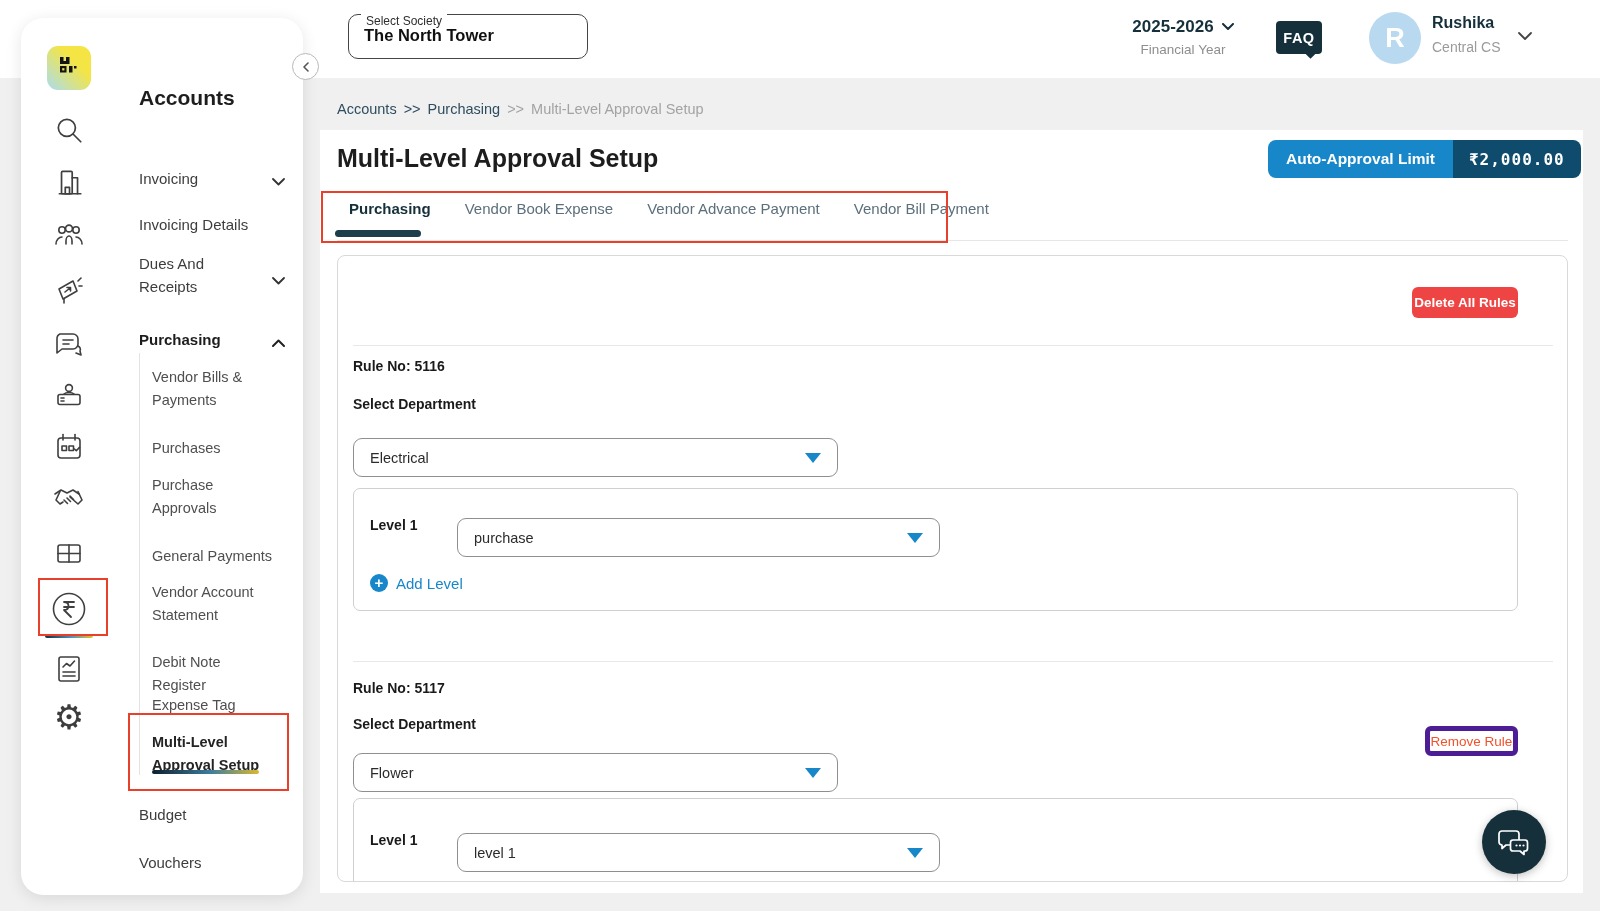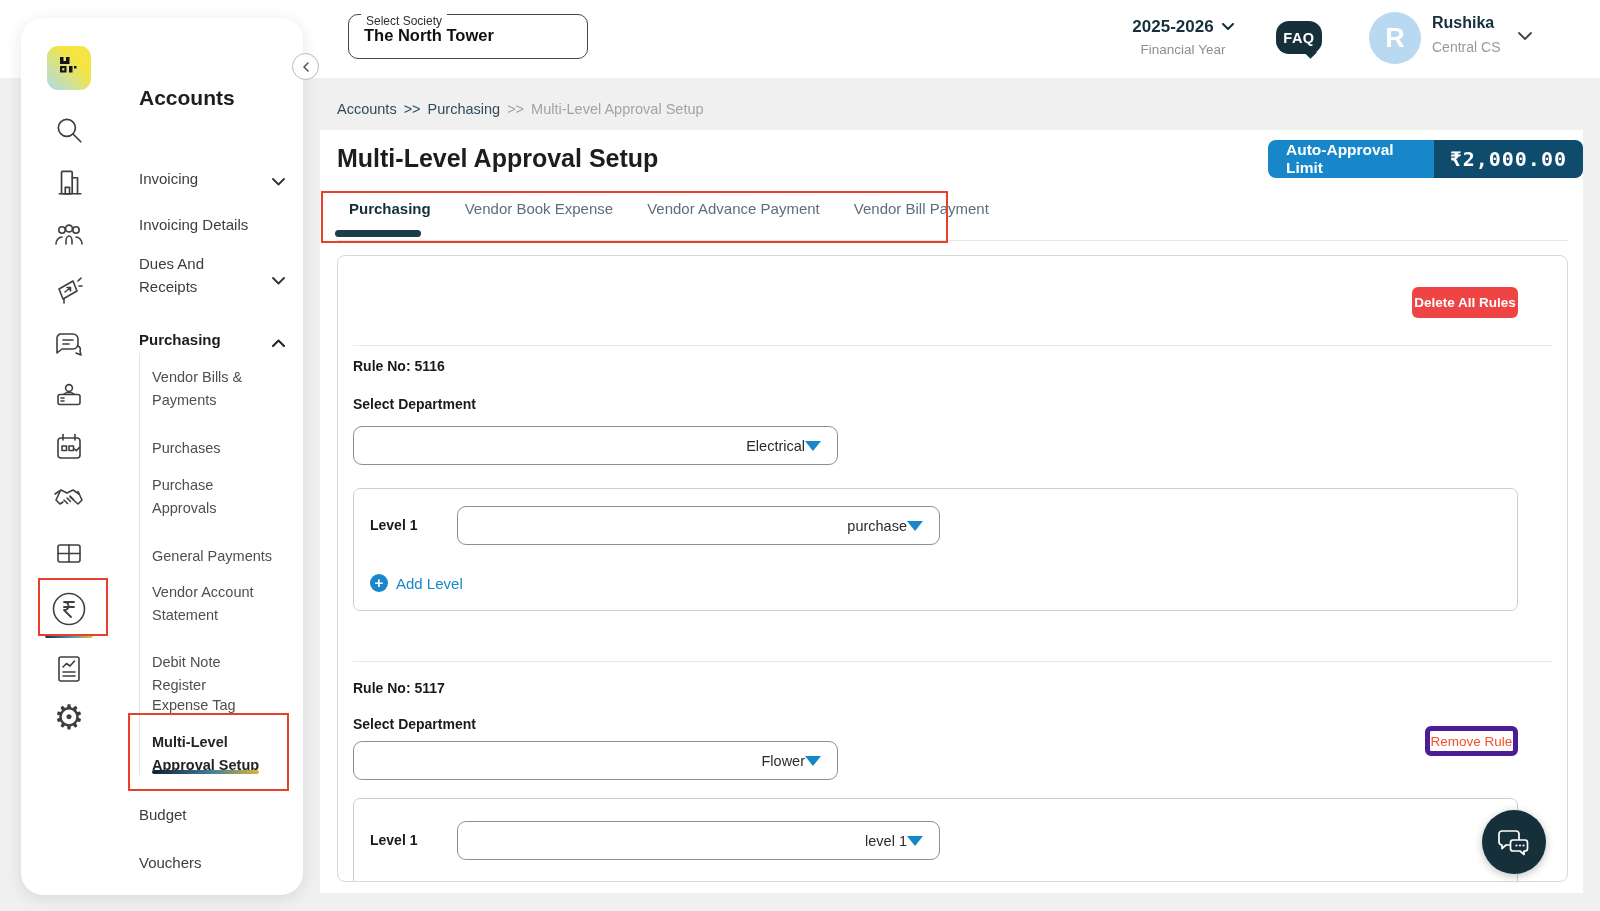--- a/index.html
+++ b/index.html
@@ -20,21 +20,21 @@
     border:1.6px solid #454545; border-radius:10px; background:#fff; }
   .society-label { position:absolute; top:-9px; left:12px; background:#fff; padding:0 5px;
     font-size:12px; color:#2e2e2e;margin-top:8px; }
   .society-value { position:absolute; left:15px; top:11px; font-size:16.5px; font-weight:bold; color:#101010; }
 
   .fy-wrap { position:absolute; left:1118px; top:17px; width:130px; text-align:center; }
   .fy-value { font-size:17px; font-weight:bold; color:#16303b; display:inline-flex; align-items:center; gap:8px; }
   .fy-label { font-size:13.5px; color:#8e8e8e; margin-top:5px; }
 
   .faq-badge { position:absolute; left:1276px; top:21px; width:46px; height:33px; background:#16303b;
-    border-radius:13px; color:#fff; font-weight:bold; font-size:14.5px;
+    border-radius:4px; color:#fff; font-weight:bold; font-size:14.5px;
     display:flex; align-items:center; justify-content:center; letter-spacing:.5px; }
   .faq-badge::after { content:""; position:absolute; right:7px; bottom:-3px; width:9px; height:9px;
     background:#16303b; transform:rotate(45deg); }
 
   .avatar { position:absolute; left:1369px; top:12px; width:52px; height:52px; border-radius:50%;
     background:#b8d9ef; color:#fff; font-size:27px; font-weight:bold;
     display:flex; align-items:center; justify-content:center; }
   .user-name { position:absolute; left:1432px; top:14px; font-size:16px; font-weight:bold; color:#16303b; }
   .user-role { position:absolute; left:1432px; top:39px; font-size:14px; color:#9a9a9a; }
   .user-caret { position:absolute; left:1518px; top:32px; }
@@ -77,21 +77,21 @@
 
   
   .panel { position:absolute; left:320px; top:130px; width:1263px; height:763px; background:#fff; }
 
   .page-title { position:absolute; left:17px; top:14px; font-size:25px; font-weight:bold; color:#1d1d1d; }
 
   .auto-badge { position:absolute; left:948px; top:10px; height:38px; display:flex; border-radius:8px;
     overflow:hidden; }
   .auto-badge-label { background:#1787c9; color:#fff; font-size:15.5px; font-weight:bold;
     display:flex; align-items:center; padding:0 18px; }
-  .auto-badge-value { background:#0e4b6d; color:#fff; font-size:20px; font-weight:bold;
+  .auto-badge-value { background:#0e4b6d; color:#fff; font-size:16px; font-weight:bold;
     font-family:"DejaVu Sans Mono", monospace; display:flex; align-items:center; padding:0 16px;
     letter-spacing:1px; }
 
   .tabs { position:absolute; left:29px; top:70px; display:flex; gap:34px; font-size:15px; }
   .tab { color:#5c6f7c; cursor:pointer; white-space:nowrap; }
   .tab.active { color:#16303b; font-weight:bold; }
   .tab-pill { position:absolute; left:15px; top:100px; width:86px; height:7px; border-radius:3.5px;
     background:#1e3d4a; }
   .tabs-divider { position:absolute; left:17px; top:110px; width:1231px; height:1px; background:#e6e6e6; }
 
@@ -101,21 +101,21 @@
 
   .delete-all-btn { position:absolute; left:1074px; top:31px; width:106px; height:31px; background:#ef4444;
     border:none; border-radius:6px; color:#fff; font-size:13.5px; font-weight:bold; cursor:pointer;
     font-family:"Liberation Sans", sans-serif; }
   .card-divider { position:absolute; left:15px; width:1200px; height:1px; background:#e8e8e8; }
 
   .rule-no { position:absolute; left:15px; font-size:14px; font-weight:bold; color:#1a1a1a; }
   .field-label { position:absolute; left:15px; font-size:14px; font-weight:bold; color:#1a1a1a; }
 
   .dropdown { position:absolute; height:39px; border:1px solid #8f8f8f; border-radius:9px; background:#fff;
-    display:flex; align-items:center; justify-content:flex-end; padding:0 16px; cursor:pointer; }
+    display:flex; align-items:center; justify-content:space-between; padding:0 16px; cursor:pointer;margin-top:12px; }
   .dropdown .dd-value { font-size:14.5px; color:#2b2b2b; }
   .caret-down { width:0; height:0; border-left:8px solid transparent; border-right:8px solid transparent;
     border-top:10px solid #1787c9; }
 
   .level-box { position:absolute; left:15px; width:1165px; border:1px solid #cfcfcf; border-radius:7px;
     background:#fff; }
   .level-label { position:absolute; left:16px; font-size:14px; font-weight:bold; color:#1a1a1a; }
 
   .add-level { position:absolute; left:16px; display:flex; align-items:center; gap:8px; cursor:pointer; }
   .plus-circle { width:18px; height:18px; border-radius:50%; background:#1787c9; color:#fff;

